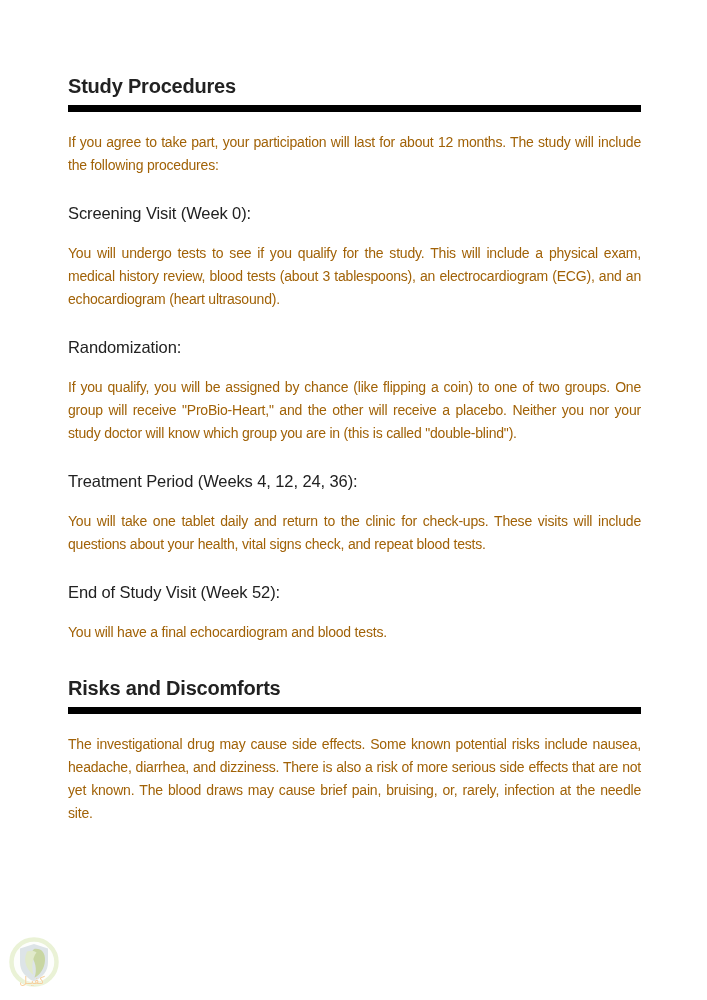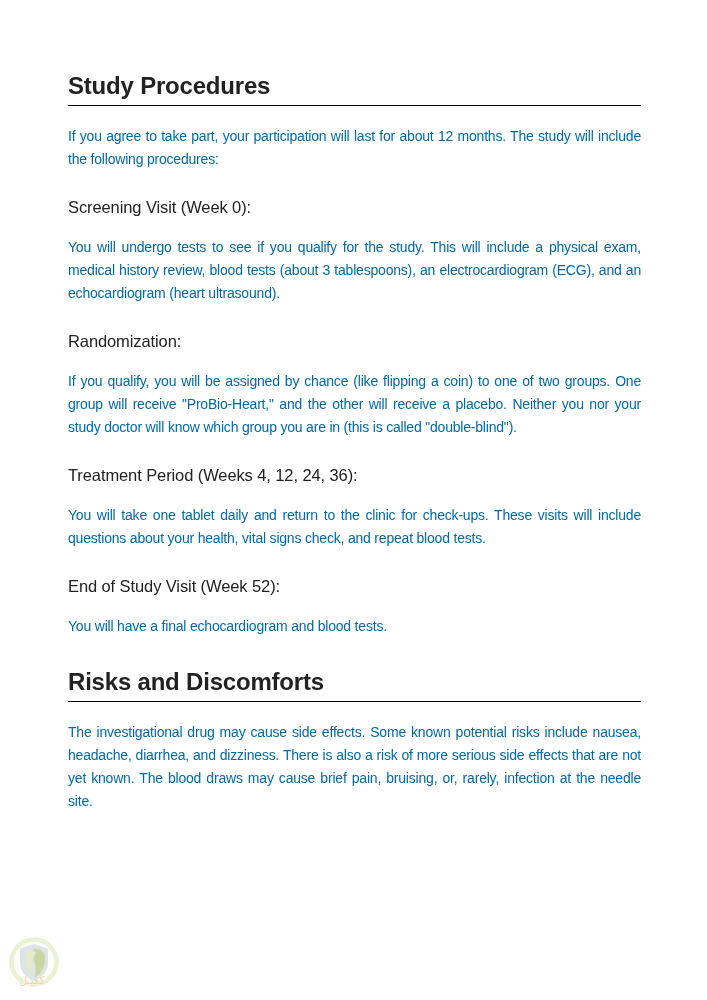--- a/index.html
+++ b/index.html
@@ -17,46 +17,46 @@
   }
   .content {
     position: absolute;
     left: 68px;
     top: 0;
     width: 573px;
     padding-top: 73px;
     color: #333333;
   }
   .content h1 {
-    font-size: 24px;
+    font-size: 20px;
     line-height: 26px;
     font-weight: 700;
     color: #222222;
     letter-spacing: -0.2px;
     margin: 0;
     padding-bottom: 6px;
-    border-bottom: 1px solid #000000;
+    border-bottom: 7px solid #000000;
   }
   .content h1.h1-later {
     margin-top: 31px;
   }
   .content h2 {
     font-size: 16.5px;
     line-height: 19px;
     font-weight: 400;
     color: #222222;
     letter-spacing: -0.1px;
     margin: 27px 0 0 0;
   }
   .content p {
     font-size: 14px;
     line-height: 23px;
     letter-spacing: -0.2px;
     text-align: justify;
-    color: #0369a1;
+    color: #a16207;
     margin: 19px 0 0 0;
   }
   .watermark {
     position: absolute;
     left: 0;
     top: 930px;
     width: 90px;
     height: 70px;
     opacity: 0.55;
     pointer-events: none;

